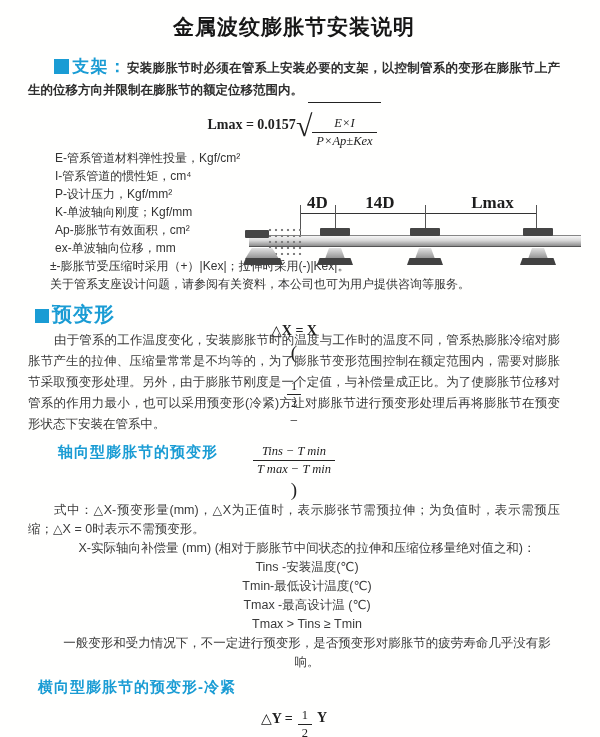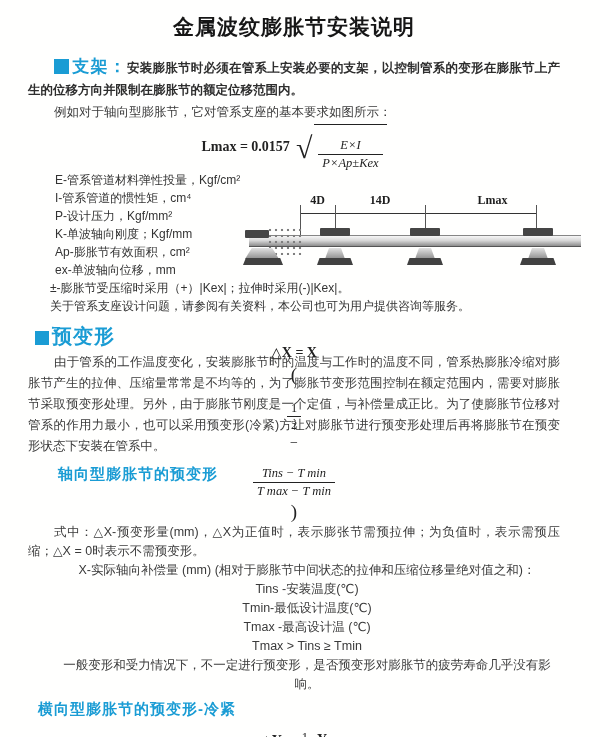--- a/index.html
+++ b/index.html
@@ -25,40 +25,40 @@
   .intro .bold-run { font-weight:bold; color:#2e2e2e; }
   .example { margin:0 28px; line-height:22px; text-indent:26px; }
 
   
   .formula {
     text-align:center; color:#222;
     font-family:"Liberation Serif","DejaVu Serif",serif;
   }
   .formula .b { font-weight:bold; }
   .formula .i { font-style:italic; }
-  .f1 { height:44px; margin:2px 0 0; display:flex; align-items:center; justify-content:center; gap:6px; font-size:14px; }
+  .f1 { height:44px; margin:2px 0 0; display:flex; align-items:center; justify-content:center; font-size:14px; }
   .rad { font-size:30px; font-weight:400; line-height:1; transform:translateY(1px); }
   .radicand { display:inline-block; border-top:1.5px solid #222; padding:1px 4px 0; margin-left:-4px; }
   .frac { display:inline-block; vertical-align:middle; text-align:center; font-size:12.5px; line-height:1.15; }
   .frac .num { display:block; border-bottom:1px solid #222; padding:12px 4px 1px; }
   .frac .den { display:block; padding:1px 4px 0; }
   .f2 { margin:4px 0 0; font-size:14px; height:36px; display:flex; align-items:center; justify-content:flex-end; gap:3px;flex-direction:column; }
   .f3 { margin:6px 0 2px; font-size:14px; height:32px; display:flex; align-items:center; justify-content:center; gap:5px; }
   .paren { font-size:19px; font-weight:400; }
 
   
   .defs { margin:2px 0 0 35px; font-size:12px; line-height:18px; color:#333; }
   .defs .ind { padding-left:20px; }
   .defs .half { padding-left:15px; }
 
   
   .diagram { position:absolute; left:245px; top:192px; width:353px; height:96px; }
   .dimline { position:absolute; left:55px; top:21px; width:236px; border-top:1.5px solid #333; }
   .tick { position:absolute; top:13px; height:30px; width:0; border-left:1px solid #555; }
-  .dlabel { position:absolute; top:1px; text-align:center; font-family:"Liberation Serif","DejaVu Serif",serif; font-weight:bold; font-size:12px; color:#1d1d1d; }
+  .dlabel { position:absolute; top:1px; text-align:center; font-family:"Liberation Serif","DejaVu Serif",serif; font-weight:bold; font-size:17px; color:#1d1d1d; }
   .pipe { position:absolute; left:4px; top:43px; width:332px; height:12px;
     background:linear-gradient(#f7f7f7,#d8d8d8 45%,#8d8d8d); border-top:1px solid #868686; border-bottom:1px solid #555; }
   .bellows { position:absolute; left:22px; top:35px; width:36px; height:28px;
     background-image:radial-gradient(circle, #7f7f7f 1px, rgba(0,0,0,0) 1.6px); background-size:6px 6px; }
   .cap { position:absolute; top:36px; height:8px; background:#454545; border-radius:1px; }
   .pedestal { position:absolute; top:56px; height:11px; background:linear-gradient(#e2e2e2,#8f8f8f);
     clip-path:polygon(20% 0,80% 0,100% 100%,0 100%); }
   .basebar { position:absolute; top:66px; height:7px; background:#414141;
     clip-path:polygon(7% 0,93% 0,100% 100%,0 100%); }
 
@@ -73,21 +73,20 @@
 </style>
 </head>
 <body>
 
 <div class="page">
 
   <h1 class="title">金属波纹膨胀节安装说明</h1>
 
   <p class="intro"><span class="sq"></span><span class="h-blue">支架：</span><span class="bold-run">安装膨胀节时必须在管系上安装必要的支架，以控制管系的变形在膨胀节上产生的位移方向并限制在膨胀节的额定位移范围内。</span></p>
 
-  <p class="example">例如对于轴向型膨胀节，它对管系支座的基本要求如图所示：</p>
 
   <div class="formula f1">
     <span class="b">Lmax = 0.0157</span>
     <span class="rad">√</span>
     <span class="radicand">
       <span class="frac">
         <span class="num i">E×I</span>
         <span class="den i">P×Ap±Kex</span>
       </span>
     </span>

